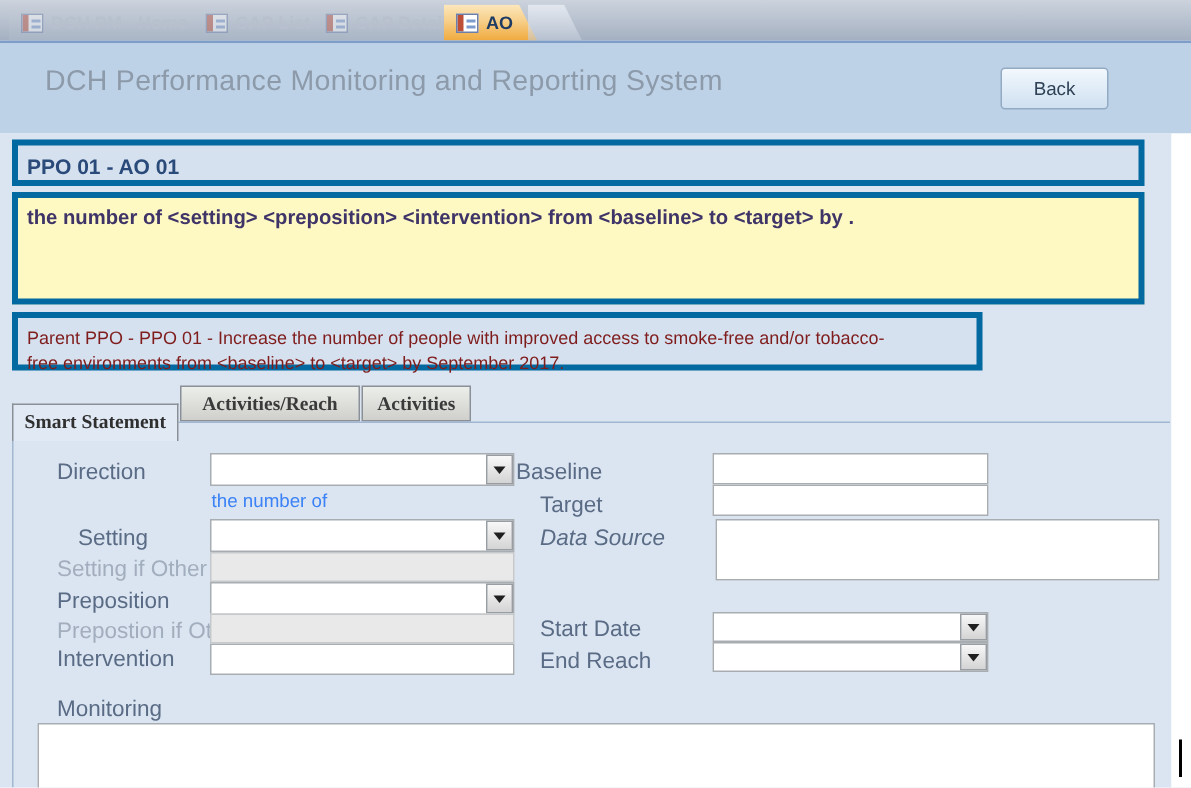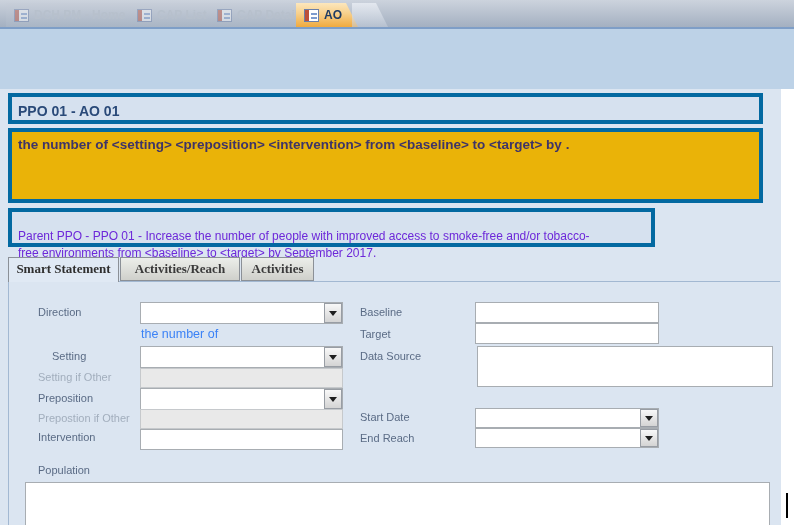--- a/index.html
+++ b/index.html
@@ -70,49 +70,49 @@
   .right-gap  { position:absolute; left:781px; top:89px; width:13px; height:436px; background:#ffffff; }
 
   .box { position:absolute; border:4px solid #0369a1; }
   .ppo-box {
     left:8px; top:93px; width:755px; height:31px;
     background:#d6e1ef; padding:6px 6px;
     font-size:14px; font-weight:600; color:#2a4a79;
   }
   .stmt-box {
     left:8px; top:128px; width:755px; height:75px;
-    background:#eab308; padding:5px 6px;
+    background:#fef9c3; padding:5px 6px;
     font-size:13.5px; font-weight:bold; color:#3e3468;
   }
   .parent-box {
     left:8px; top:208px; width:647px; height:39px;
-    background:#d6e1ef; padding:16px 48px 3px 6px;
-    font-size:12px; line-height:16.5px; color:#6d28d9;
+    background:#d6e1ef; padding:5px 48px 3px 6px;
+    font-size:12px; line-height:16.5px; color:#7f1d1d;
   }
 
   
   .sub-tab {
     position:absolute; top:257px; height:24px;
     border:1px solid #8b9097;
     font-family:"Liberation Serif", serif; font-size:13px; font-weight:600;
     color:#3a3a3a; text-align:center; line-height:22px; cursor:pointer;
   }
   .sub-tab.active {
     left:8px; width:111px; background:#e0e9f4;
-    border-bottom:none; z-index:3; color:#2f2f2f; height:25px;
+    border-bottom:none; z-index:3; color:#2f2f2f; height:25px;margin-top:12px;
   }
   .sub-tab.t1 { left:120px; width:120px; background:linear-gradient(#eceeea,#cfd0cb); }
   .sub-tab.t2 { left:241px; width:73px;  background:linear-gradient(#eceeea,#cfd0cb); }
   .tab-panel {
     position:absolute; left:8px; top:281px; width:772px; height:244px;
     border-top:1px solid #a2b8d2; border-left:1px solid #a2b8d2;
   }
 
   
-  .lbl { position:absolute; font-size:11px; color:#5a6b85; white-space:nowrap; }
+  .lbl { position:absolute; font-size:15px; color:#5a6b85; white-space:nowrap; }
   .lbl.dis { color:#a2aebd; }
   .static-txt { position:absolute; font-size:12.5px; color:#3b82f6; }
 
   .tbx {
     position:absolute; background:#fff; border:1px solid #a8adb2;
     font-family:"Liberation Sans", sans-serif; font-size:12px; color:#333;
     padding:0 3px;
   }
   .tbx.dis { background:#e9e9e9; border-color:#c6c9cc; }
 
@@ -159,20 +159,22 @@
     <span>CAP Details</span>
   </div>
   <div class="doc-tab active" style="left:296px;">
     <span class="form-ico"></span>
     <span>AO</span>
   </div>
   <div class="ghost-tab"></div>
 </div>
 
 <div class="app-header">
+  <div class="app-title">DCH Performance Monitoring and Reporting System</div>
+  <button class="back-btn">Back</button>
 </div>
 
 <div class="content-bg"></div>
 <div class="right-gap"></div>
 
 <div class="box ppo-box">PPO 01 - AO 01</div>
 <div class="box stmt-box">the number of &lt;setting&gt; &lt;preposition&gt; &lt;intervention&gt; from &lt;baseline&gt; to &lt;target&gt; by .</div>
 <div class="box parent-box">Parent PPO - PPO 01 - Increase the number of people with improved access to smoke-free and/or tobacco-free environments from &lt;baseline&gt; to &lt;target&gt; by September 2017.</div>
 
 <div class="sub-tab active">Smart Statement</div>
@@ -208,41 +210,41 @@
       <span class="arr"></span>
     </span>
 </div>
 
 <div class="lbl dis" style="left:38px; top:412px;">Prepostion if Other</div>
 <input class="tbx dis" style="left: 140px; top: 409px; width: 203px; height: 20px;" disabled="" value="">
 
 <div class="lbl" style="left:38px; top:431px;">Intervention</div>
 <input class="tbx" style="left: 140px; top: 429px; width: 203px; height: 21px;" value="">
 
-<div class="lbl" style="left:360px; top:306px;">Baseline</div>
+<div class="lbl" style="left:344px; top:306px;">Baseline</div>
 <input class="tbx" style="left: 475px; top: 302px; width: 184px; height: 21px;" value="">
 
 <div class="lbl" style="left:360px; top:328px;text-align:center;">Target</div>
 <input class="tbx" style="left: 475px; top: 323px; width: 184px; height: 21px;" value="">
 
-<div class="lbl" style="left:360px; top:350px;">Data Source</div>
+<div class="lbl" style="left:360px; top:350px;font-style:italic;">Data Source</div>
 <textarea class="tbx" style="left: 477px; top: 346px; width: 296px; height: 41px; resize: none; outline: none;"></textarea>
 
 <div class="lbl" style="left:360px; top:411px;">Start Date</div>
 <div class="cbo" style="left:475px; top:408px; width:184px; height:20px;">
   <input value="" style="">
   <span class="combo-btn">
       <span class="arr"></span>
     </span>
 </div>
 
 <div class="lbl" style="left:360px; top:432px;">End Reach</div>
 <div class="cbo" style="left:475px; top:428px; width:184px; height:20px;">
   <input value="" style="">
   <span class="combo-btn">
       <span class="arr"></span>
     </span>
 </div>
 
-<div class="lbl" style="left:38px; top:464px;">Population</div>
+<div class="lbl" style="left:38px; top:464px;">Monitoring</div>
 <textarea class="desc" style=""></textarea>
 
 <div class="caret-artifact"></div>
 
 </body></html>

